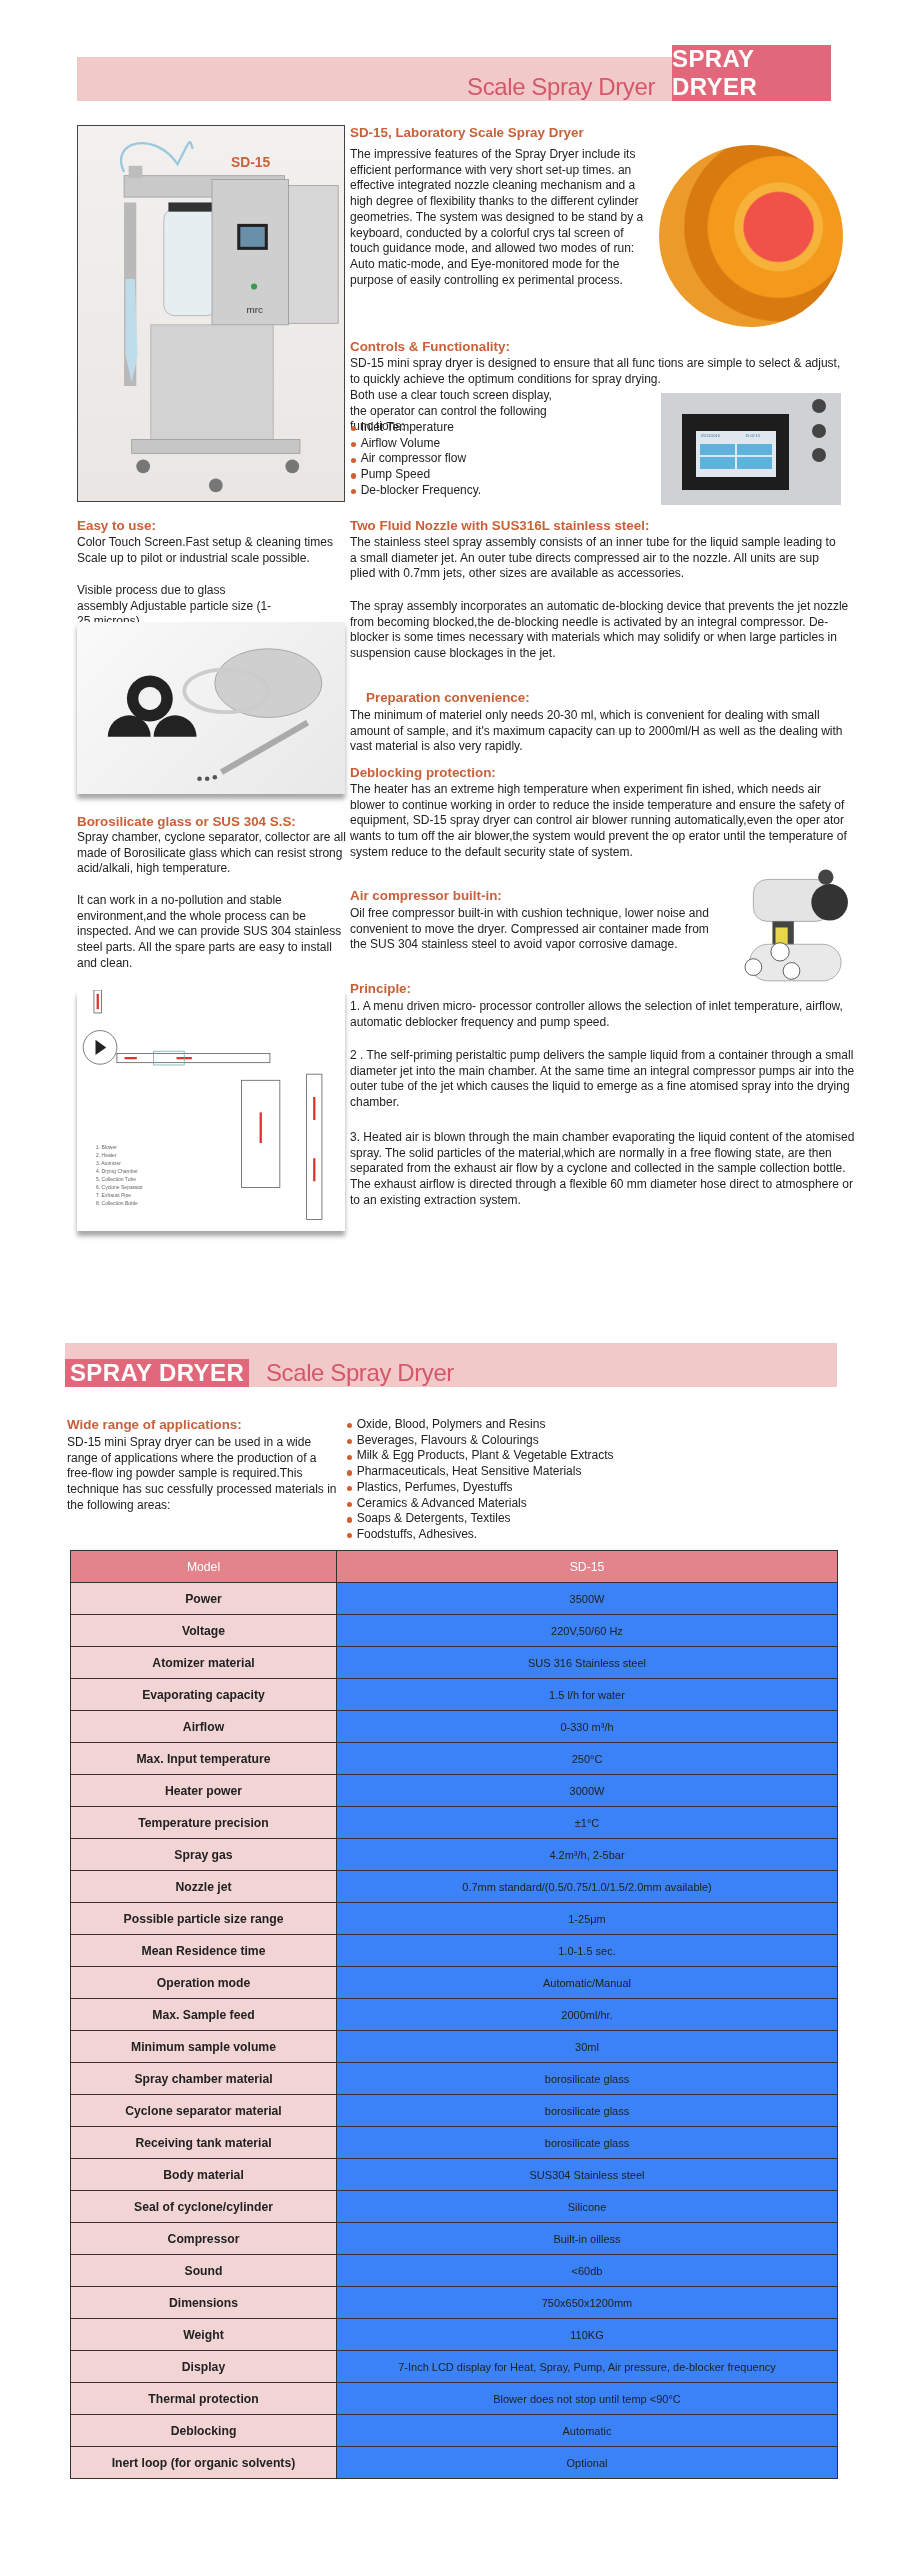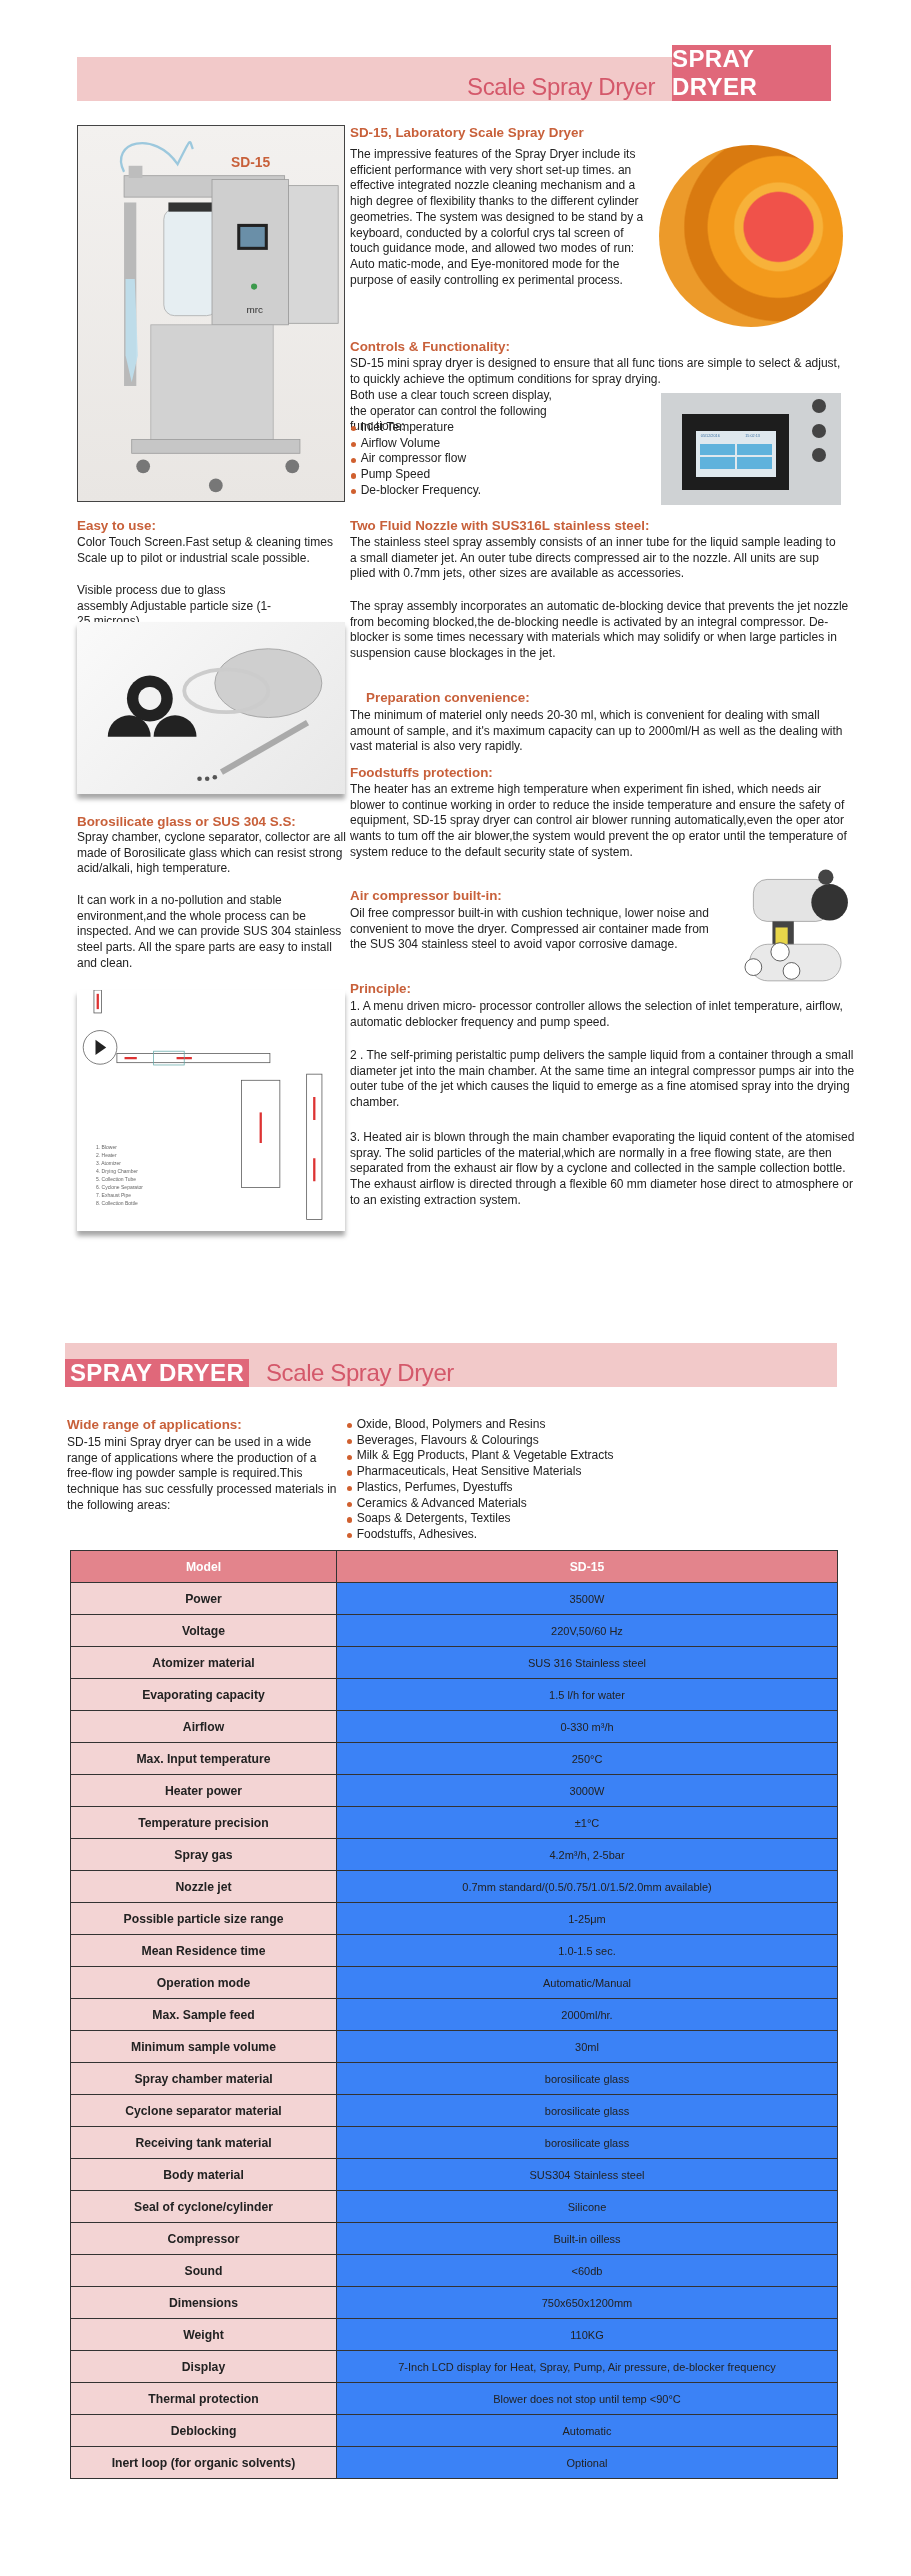--- a/index.html
+++ b/index.html
@@ -16,21 +16,21 @@
 .h{color:#c8603a;font-weight:bold;font-size:13.4px}
 .p{font-size:12px;line-height:15.7px;color:#222}
 .abs{position:absolute}
 .imgbox{position:absolute;border:0.8px solid #444;overflow:hidden}
 .shadowbox{position:absolute;box-shadow:0 4.6px 4.6px rgba(0,0,0,0.35);overflow:hidden;background:#fff}
 ul.dots{list-style:none}
 ul.dots li{position:relative;padding-left:10.7px}
 ul.dots li::before{content:"";position:absolute;left:0.8px;top:6.1px;width:5.4px;height:5.4px;border-radius:50%;background:#d0602f}
 table.spec{position:absolute;left:70px;top:1550px;width:768px;border-collapse:collapse;font-size:11.5px}
 table.spec td,table.spec th{border:1.1px solid #333;height:32px;text-align:center;vertical-align:middle}
-table.spec th{background:#e3848c;color:#fff;font-weight:bold;font-size:12.2px}
+table.spec th{background:#e3848c;color:#fff;font-weight:normal;font-size:12.2px}
 table.spec td.k{background:#f3d4d4;font-weight:bold;width:266px;font-size:12.2px}
 table.spec td.v{background:#3b82f6;font-size:11px}
 </style>
 </head>
 <body>
 
 <div id="banner1" class="banner">
   <div class="light">Scale Spray Dryer</div>
   <div class="dark">SPRAY DRYER</div>
 </div>
@@ -138,21 +138,21 @@
   </div>
 </div>
 
 <div class="abs h" style="left:350px;top:518px">Two Fluid Nozzle with SUS316L stainless steel:</div>
 <div class="abs p" style="left:350px;top:535px;width:489px">The stainless steel spray assembly consists of an inner tube for the liquid sample leading to a small diameter jet. An outer tube directs compressed air to the nozzle. All units are sup plied with 0.7mm jets, other sizes are available as accessories.</div>
 <div class="abs p" style="left:350px;top:599px;width:505px">The spray assembly incorporates an automatic de-blocking device that prevents the jet nozzle from becoming blocked,the de-blocking needle is activated by an integral compressor. De-blocker is some times necessary with materials which may solidify or when large particles in suspension cause blockages in the jet.</div>
 
 <div class="abs h" style="left:366px;top:690px">Preparation convenience:</div>
 <div class="abs p" style="left:350px;top:708px;width:497px">The minimum of materiel only needs 20-30 ml, which is convenient for dealing with small amount of sample, and it's maximum capacity can up to 2000ml/H as well as the dealing with vast material is also very rapidly.</div>
 
-<div class="abs h" style="left:350px;top:765px">Foodstuffs protection:</div>
+<div class="abs h" style="left:350px;top:765px">Deblocking protection:</div>
 <div class="abs p" style="left:350px;top:782px;width:505px">The heater has an extreme high temperature when experiment fin ished, which needs air blower to continue working in order to reduce the inside temperature and ensure the safety of equipment, SD-15 spray dryer can control air blower running automatically,even the oper ator wants to tum off the air blower,the system would prevent the op erator until the temperature of system reduce to the default security state of system.</div>
 
 <div class="abs h" style="left:350px;top:888px">Air compressor built-in:</div>
 <div class="abs p" style="left:350px;top:906px;width:367px">Oil free compressor built-in with cushion technique, lower noise and convenient to move the dryer. Compressed air container made from the SUS 304 stainless steel to avoid vapor corrosive damage.</div>
 <div class="abs" style="left:734px;top:868px;width:115px;height:122px">
   <svg width="115" height="122" viewBox="0 0 150 160">
     <rect x="25" y="15" width="100" height="55" rx="18" fill="#e4e4e4" stroke="#999"></rect>
     <circle cx="125" cy="45" r="24" fill="#333"></circle>
     <circle cx="120" cy="12" r="10" fill="#444"></circle>
     <rect x="50" y="70" width="28" height="40" fill="#444"></rect>

